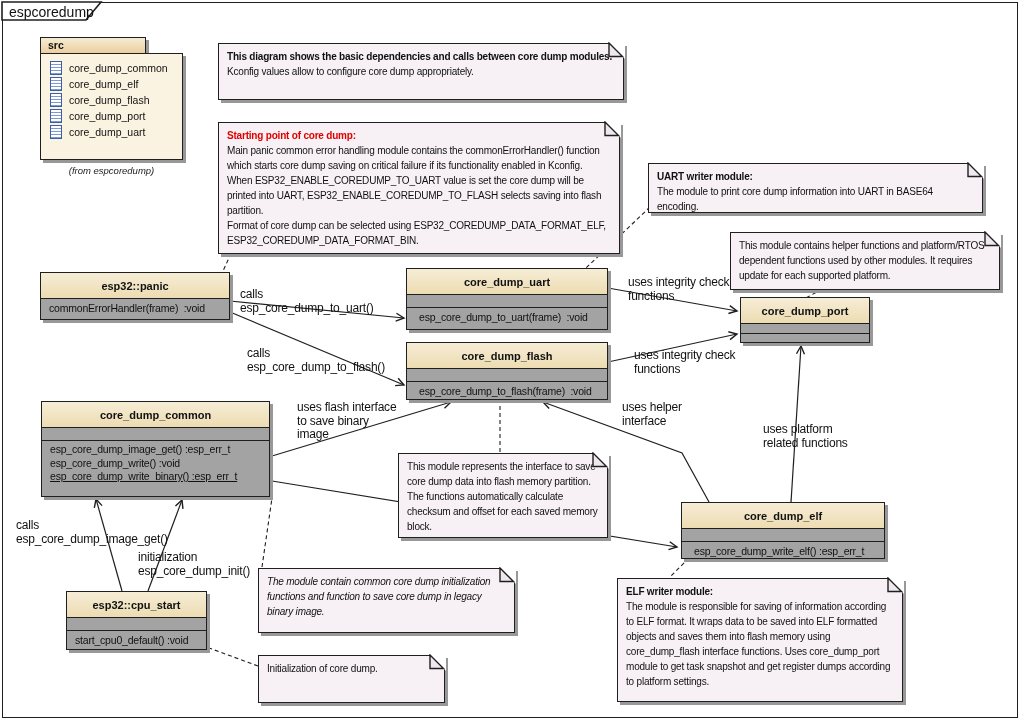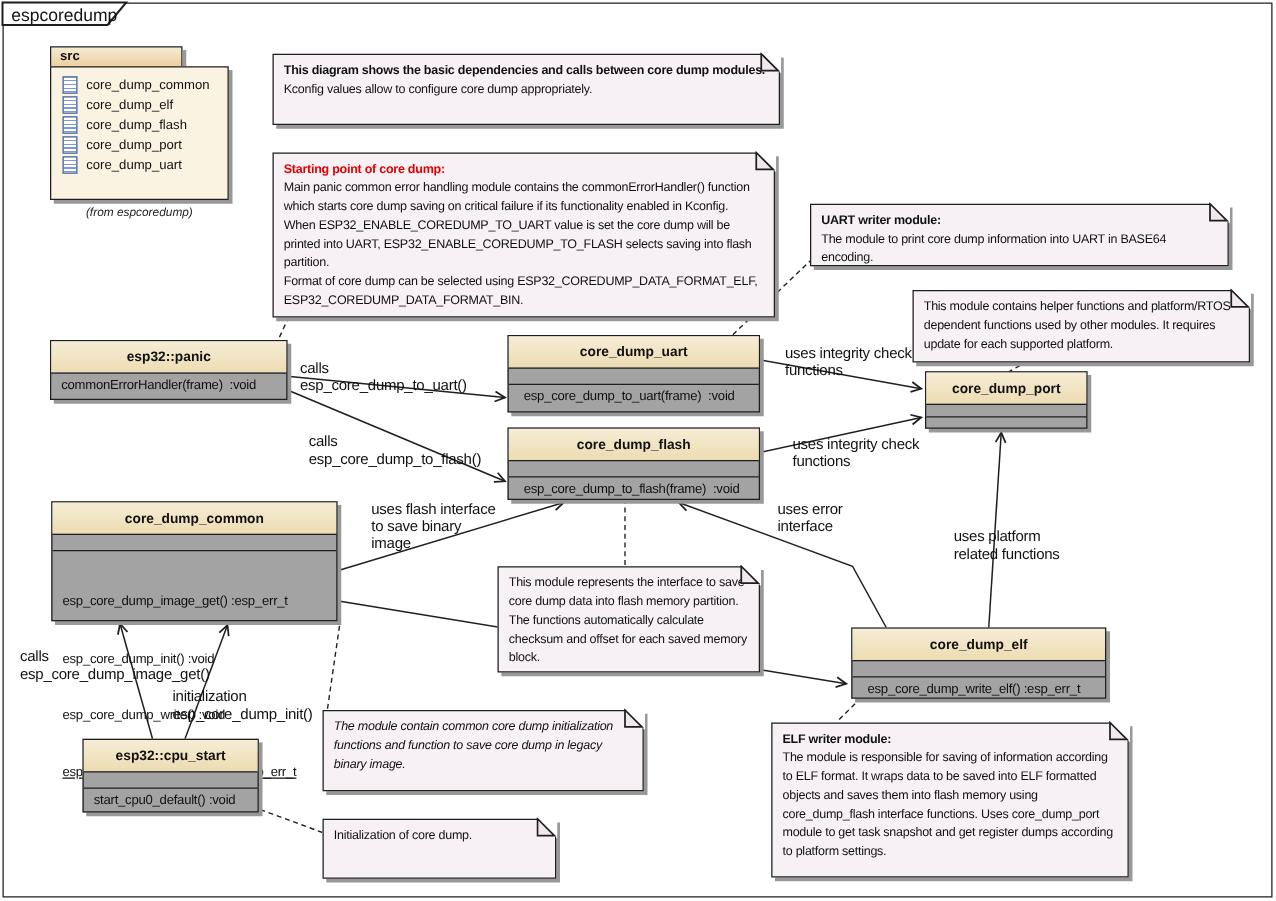--- a/index.html
+++ b/index.html
@@ -28,21 +28,21 @@
   .note .t.red{color:#e00000;}
   .note .b{white-space:pre-line;}
   .ear{position:absolute;top:-1.6px;right:-1.6px;}
   
   .cls{background:#a3a3a3;border:1.5px solid #1f1f1f;box-shadow:3px 3px 0 #989898;box-sizing:border-box;z-index:4;}
   .cls .hdr{height:26px;display:flex;align-items:center;justify-content:center;font-weight:bold;font-size:11px;
             background:linear-gradient(#f6edd6,#eddcb2);border-bottom:1.4px solid #1f1f1f;box-sizing:border-box;}
   .cls .cmp{box-sizing:border-box;border-bottom:1.4px solid #1f1f1f;}
   .cls .m{font-size:10.5px;letter-spacing:-0.2px;padding:3px 4px 0 8px;white-space:pre;}
   .cls .ops{padding:2px 0 0 0;}
-  .cls .ops .m{padding:0 4px 0 8px;line-height:13.5px;margin-top:32px;}
+  .cls .ops .m{padding:0 4px 0 8px;line-height:13.5px;}
   .u{text-decoration:underline;}
   
   .elbl{position:absolute;font-size:12px;line-height:13.5px;letter-spacing:-0.2px;white-space:pre-line;z-index:3;}
 </style>
 </head>
 <body>
 
 <div id="canvas">
 
   <svg id="underlay" width="1021" height="721">
@@ -203,21 +203,20 @@
     <div class="hdr">core_dump_port</div>
     <div class="cmp" style="height:10px;"></div>
     <div></div>
   </div>
 
   <div class="abs cls" style="left:41px;top:401px;width:229px;height:96px;">
     <div class="hdr">core_dump_common</div>
     <div class="cmp" style="height:13px;"></div>
     <div class="ops">
       <div class="m">esp_core_dump_image_get() :esp_err_t</div>
-      <div class="m">esp_core_dump_init() :void</div>
       <div class="m">esp_core_dump_write() :void</div>
       <div class="m u">esp_core_dump_write_binary() :esp_err_t</div>
     </div>
   </div>
 
   <div class="abs cls" style="left:681px;top:502px;width:204px;height:57px;">
     <div class="hdr">core_dump_elf</div>
     <div class="cmp" style="height:13px;"></div>
     <div class="m" style="padding-left:12px;">esp_core_dump_write_elf() :esp_err_t</div>
   </div>
@@ -232,21 +231,21 @@
 esp_core_dump_to_uart()</div>
   <div class="elbl" style="left:247px;top:347px;">calls
 esp_core_dump_to_flash()</div>
   <div class="elbl" style="left:628px;top:276px;">uses integrity check
 functions</div>
   <div class="elbl" style="left:634px;top:349px;">uses integrity check
 functions</div>
   <div class="elbl" style="left:297px;top:401px;">uses flash interface
 to save binary
 image</div>
-  <div class="elbl" style="left:622px;top:401px;">uses error
+  <div class="elbl" style="left:622px;top:401px;">uses helper
 interface</div>
   <div class="elbl" style="left:763px;top:423px;">uses platform
 related functions</div>
   <div class="elbl" style="left:16px;top:519px;">calls
 esp_core_dump_image_get()</div>
   <div class="elbl" style="left:138px;top:551px;">initialization
 esp_core_dump_init()</div>
 
 </div>
 

